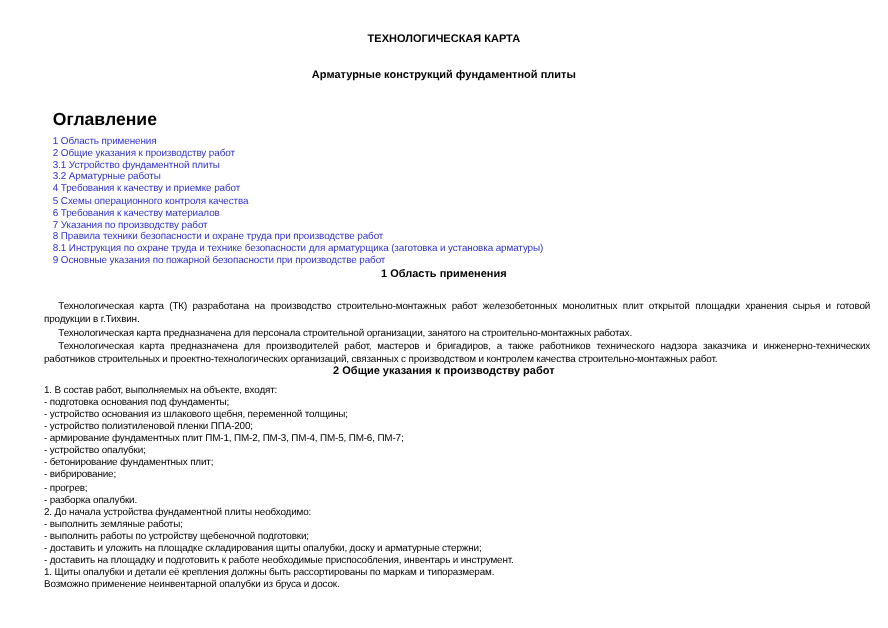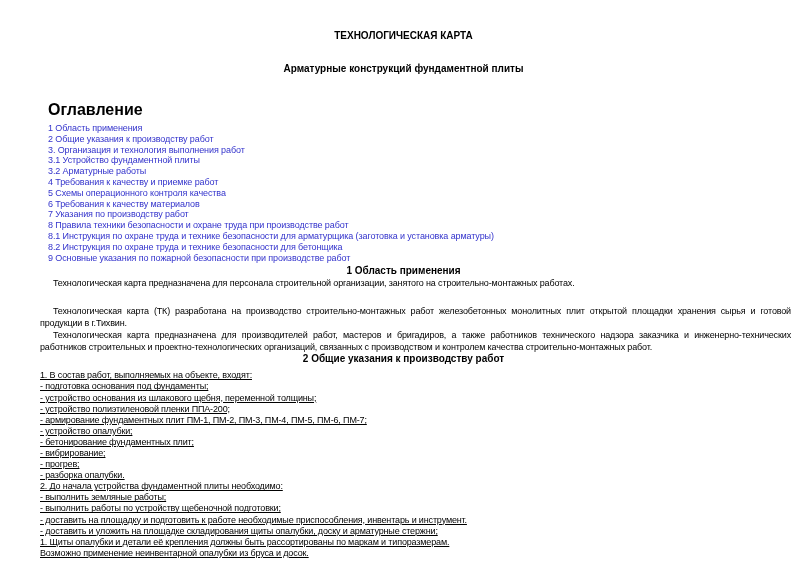--- a/index.html
+++ b/index.html
@@ -54,76 +54,74 @@
   .section-heading.first { margin-top: 2px; }
   .body-text {
     font-size: 9px;
     line-height: 12px;
     letter-spacing: -0.15px;
     text-align: justify;
     margin: 0;
   }
   p.body-text { text-indent: 13px; }
   p.body-text.lead { margin-top: 16px; }
-  .body-lines { margin-top: 5px; text-decoration: underline; }
+  .body-lines { margin-top: 5px; }
   .body-line {
     font-size: 9px;
     line-height: 11.1px;
     letter-spacing: -0.15px;
     margin: 0;
   }
 </style>
 </head>
 <body>
 
 <div class="page">
 
   <div class="doc-title">ТЕХНОЛОГИЧЕСКАЯ КАРТА</div>
   <div class="doc-subtitle">Арматурные конструкций фундаментной плиты</div>
 
   <div class="toc">
     <div class="toc-heading">Оглавление</div>
     <div class="toc-list">
       <a href="#" class="toc-link">1 Область применения</a>
       <a href="#" class="toc-link">2 Общие указания к производству работ</a>
-      <a href="#" class="toc-link">3. Организация и технология выполнения работ</a>
       <a href="#" class="toc-link">3.1 Устройство фундаментной плиты</a>
       <a href="#" class="toc-link">3.2 Арматурные работы</a>
       <a href="#" class="toc-link">4 Требования к качеству и приемке работ</a>
       <a href="#" class="toc-link">5 Схемы операционного контроля качества</a>
       <a href="#" class="toc-link">6 Требования к качеству материалов</a>
       <a href="#" class="toc-link">7 Указания по производству работ</a>
       <a href="#" class="toc-link">8 Правила техники безопасности и охране труда при производстве работ</a>
       <a href="#" class="toc-link">8.1 Инструкция по охране труда и технике безопасности для арматурщика (заготовка и установка арматуры)</a>
-      <a href="#" class="toc-link">8.2 Инструкция по охране труда и технике безопасности для бетонщика</a>
       <a href="#" class="toc-link">9 Основные указания по пожарной безопасности при производстве работ</a>
     </div>
   </div>
 
   <div class="section-heading first">1 Область применения</div>
 
+  <p class="body-text lead">Технологическая карта (ТК) разработана на производство строительно-монтажных работ железобетонных монолитных плит открытой площадки хранения сырья и готовой продукции в г.Тихвин.</p>
   <p class="body-text">Технологическая карта предназначена для персонала строительной организации, занятого на строительно-монтажных работах.</p>
-  <p class="body-text lead">Технологическая карта (ТК) разработана на производство строительно-монтажных работ железобетонных монолитных плит открытой площадки хранения сырья и готовой продукции в г.Тихвин.</p>
   <p class="body-text">Технологическая карта предназначена для производителей работ, мастеров и бригадиров, а также работников технического надзора заказчика и инженерно-технических работников строительных и проектно-технологических организаций, связанных с производством и контролем качества строительно-монтажных работ.</p>
 
   <div class="section-heading">2 Общие указания к производству работ</div>
 
   <div class="body-lines">
     <div class="body-line">1. В состав работ, выполняемых на объекте, входят:</div>
     <div class="body-line">- подготовка основания под фундаменты;</div>
     <div class="body-line">- устройство основания из шлакового щебня, переменной толщины;</div>
     <div class="body-line">- устройство полиэтиленовой пленки ППА-200;</div>
     <div class="body-line">- армирование фундаментных плит ПМ-1, ПМ-2, ПМ-3, ПМ-4, ПМ-5, ПМ-6, ПМ-7;</div>
     <div class="body-line">- устройство опалубки;</div>
     <div class="body-line">- бетонирование фундаментных плит;</div>
     <div class="body-line">- вибрирование;</div>
     <div class="body-line">- прогрев;</div>
     <div class="body-line">- разборка опалубки.</div>
     <div class="body-line">2. До начала устройства фундаментной плиты необходимо:</div>
     <div class="body-line">- выполнить земляные работы;</div>
     <div class="body-line">- выполнить работы по устройству щебеночной подготовки;</div>
+    <div class="body-line">- доставить и уложить на площадке складирования щиты опалубки, доску и арматурные стержни;</div>
     <div class="body-line">- доставить на площадку и подготовить к работе необходимые приспособления, инвентарь и инструмент.</div>
-    <div class="body-line">- доставить и уложить на площадке складирования щиты опалубки, доску и арматурные стержни;</div>
     <div class="body-line">1. Щиты опалубки и детали её крепления должны быть рассортированы по маркам и типоразмерам.</div>
     <div class="body-line">Возможно применение неинвентарной опалубки из бруса и досок.</div>
   </div>
 
 </div>
 
 </body></html>

